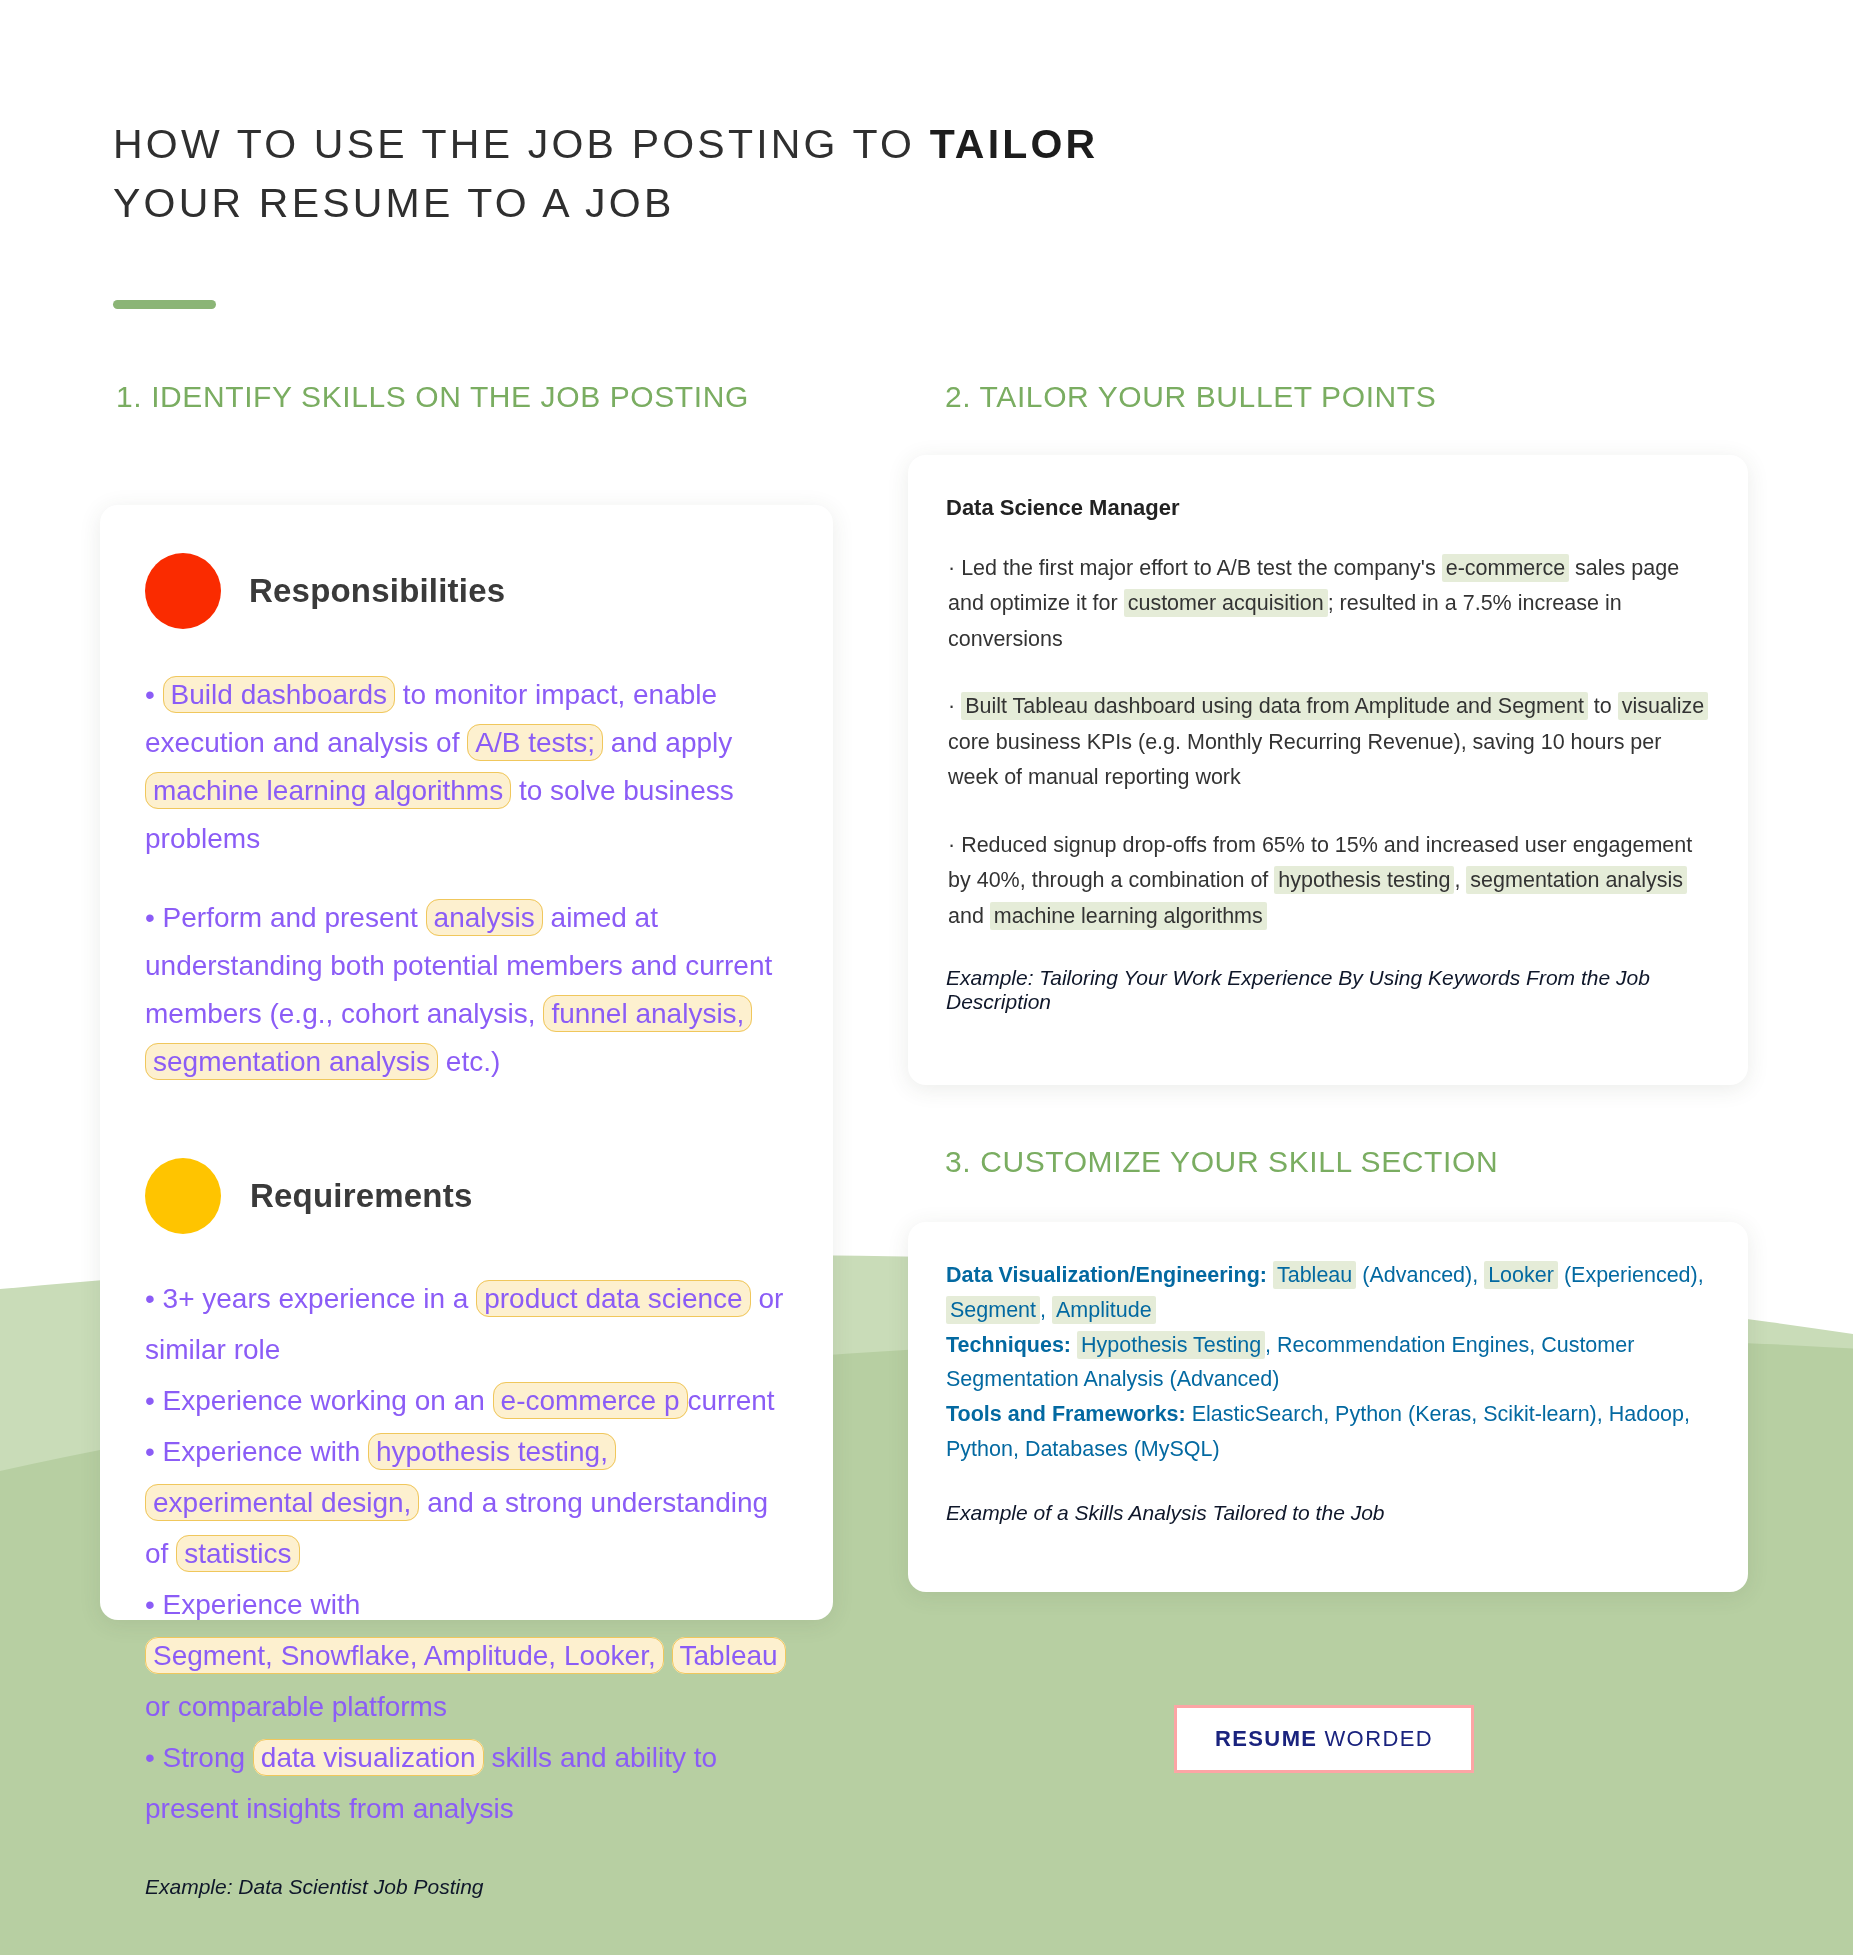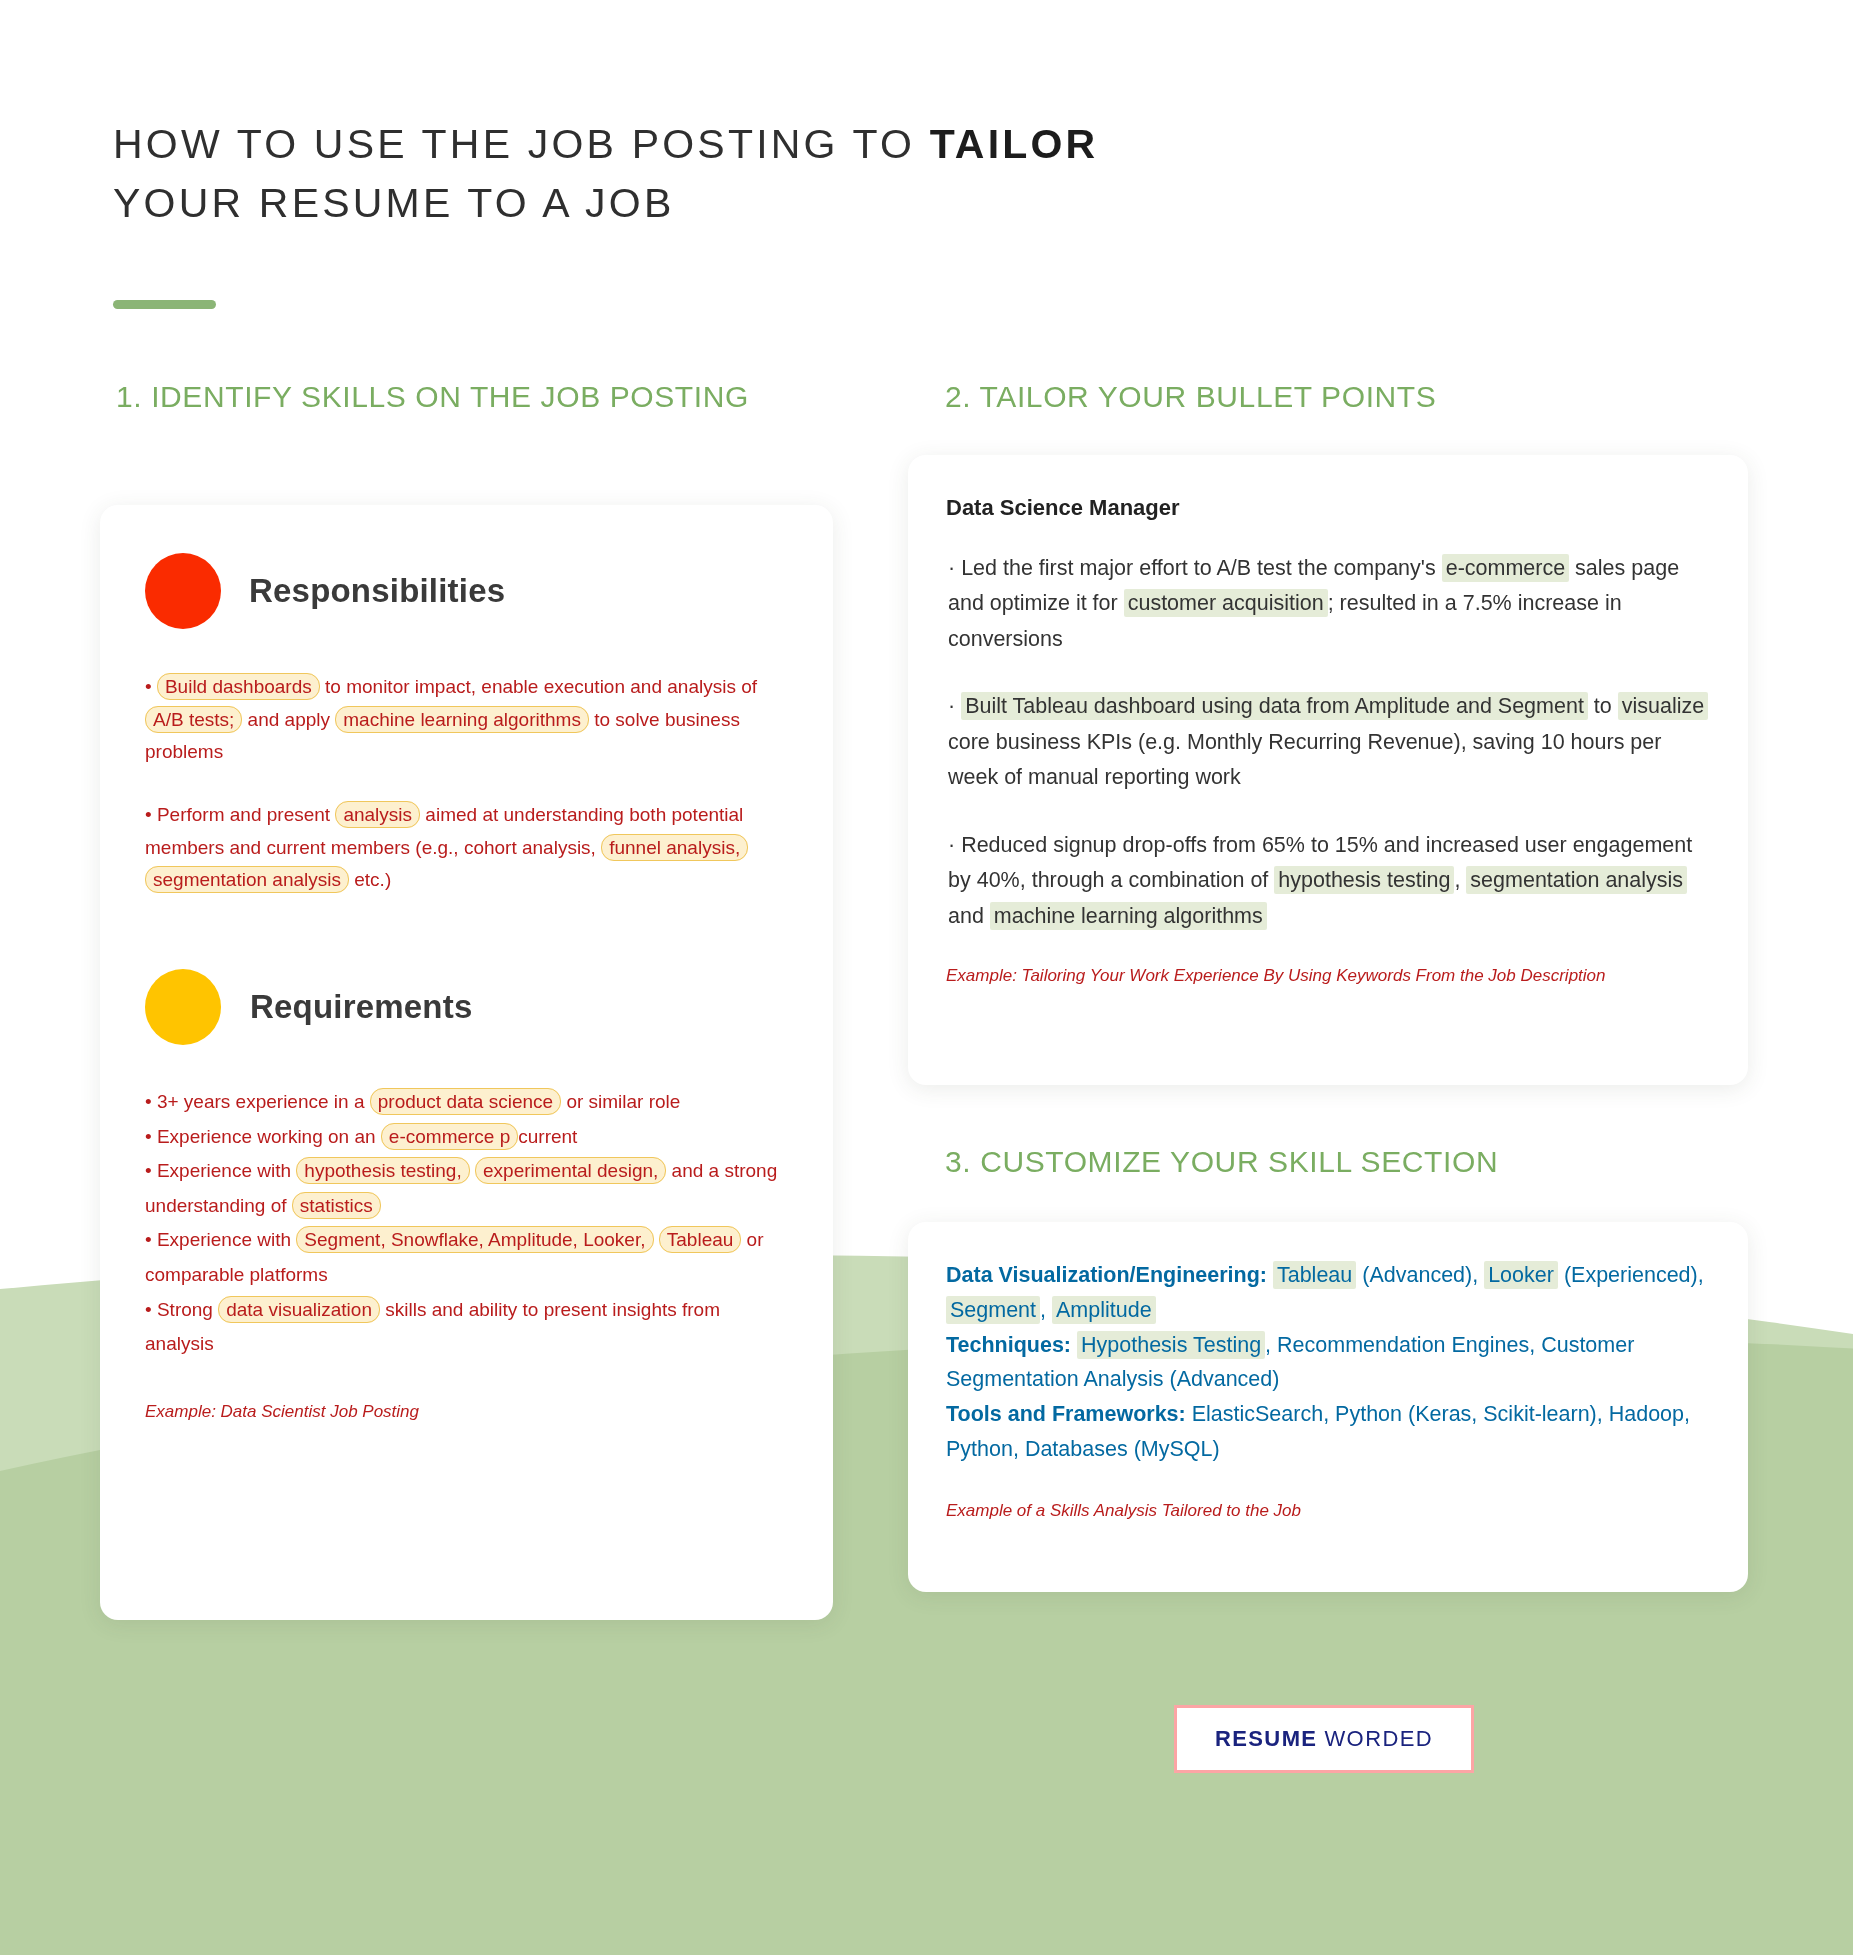--- a/index.html
+++ b/index.html
@@ -101,36 +101,36 @@
   .dot-red { background: #fa2b00; }
   .dot-yellow { background: #ffc400; }
   .blk-title {
     font-size: 33px;
     font-weight: 700;
     color: #3a3a3a;
     letter-spacing: 0.2px;
   }
 
   .body-txt {
-    font-size: 19px;
-    color: #b91c1c;
+    font-size: 28px;
+    color: #8b5cf6;
     line-height: 1.72;
   }
   #resp-list { margin-top: 42px; }
   .para { margin-bottom: 30px; }
   .para:last-child { margin-bottom: 12px; }
 
   #req-head { margin-top: 72px; gap: 29px; }
   #req-list { margin-top: 40px; line-height: 1.82; }
   #req-list .li { display: block; }
 
   .example-note {
     font-style: italic;
-    font-size: 17px;
-    color: #b91c1c;
+    font-size: 21px;
+    color: #0f172a;
     margin-top: 40px;
   }
 
   
   .hl-y {
     background: #fdf0cf;
     border: 1px solid #f0c75c;
     border-radius: 13px;
     padding: 2px 7px;
     white-space: nowrap;

